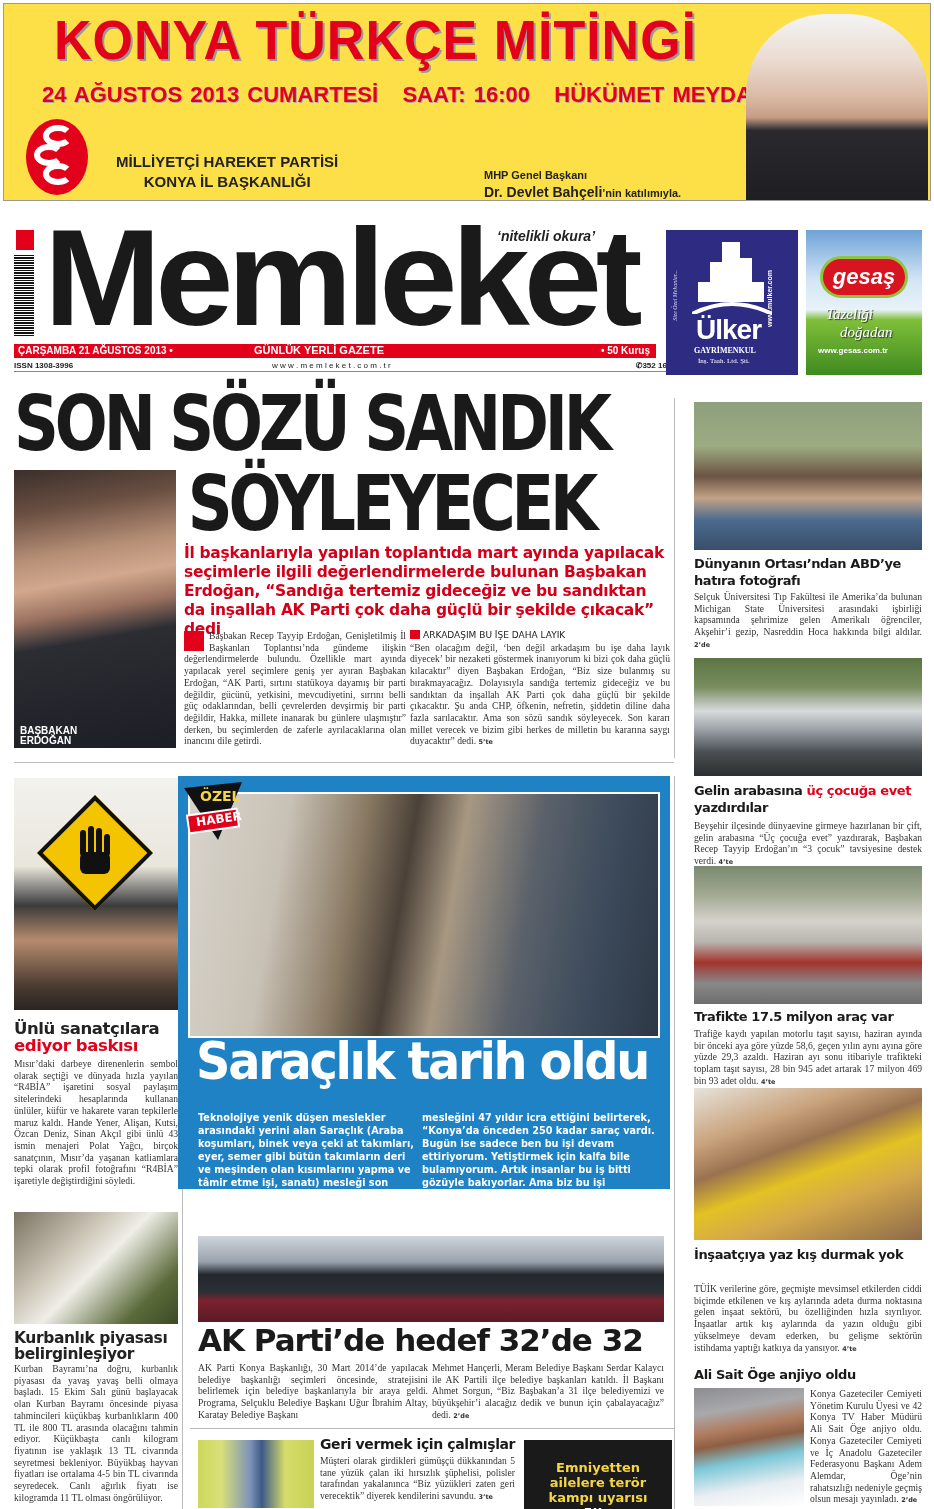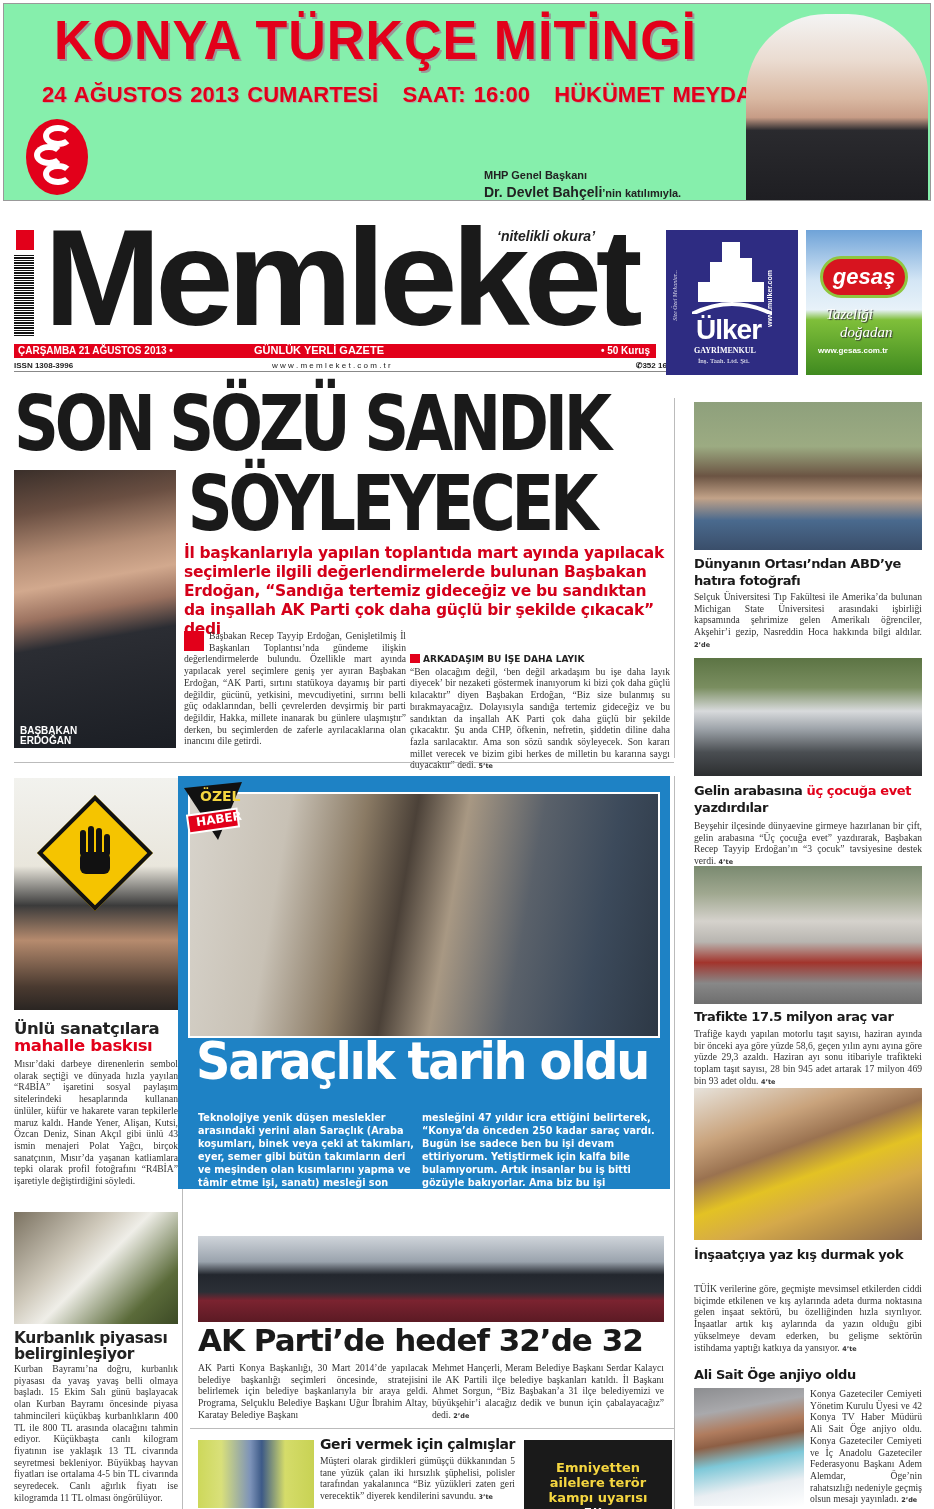--- a/index.html
+++ b/index.html
@@ -2,21 +2,21 @@
 <html><head>
 <meta charset="utf-8">
 <style>
   * { box-sizing: border-box; margin: 0; padding: 0; }
   body { width: 934px; height: 1509px; background: #fff; font-family: "Liberation Serif", serif; color: #222; position: relative; overflow: hidden; }
   .abs { position: absolute; }
   .sans { font-family: "Liberation Sans", sans-serif; }
   .dv { font-family: "DejaVu Sans", sans-serif; }
 
   
-  #banner { left: 3px; top: 3px; width: 928px; height: 198px; border: 1px solid #999; background: #86efac; overflow: hidden; }
+  #banner { left: 3px; top: 3px; width: 928px; height: 198px; border: 1px solid #999; background: #fde047; overflow: hidden; }
   #banner .title { left: 50px; top: 6px; font-family: "Liberation Sans", sans-serif; font-weight: 700; font-size: 52px; color: #e2001a; letter-spacing: 1px; transform: scaleY(1.05); text-shadow: 2px 2px 0 #999; white-space: nowrap; }
   #banner .sub { left: 38px; top: 78px; font-family: "Liberation Sans", sans-serif; font-weight: 700; font-size: 22px; color: #e2001a; white-space: nowrap; text-shadow: 1px 1px 0 #aaa; word-spacing: 2px; }
   #banner .logo { left: 22px; top: 115px; width: 62px; height: 76px; border-radius: 50%; background: #e2001a; }
   #banner .logo span { position: absolute; left: 17px; width: 30px; height: 22px; border-radius: 50%; border: 6px solid #fff; border-right-color: transparent; }
   #banner .org { left: 112px; top: 148px; font-family: "Liberation Sans", sans-serif; font-weight: 700; font-size: 15px; color: #222; text-align: center; line-height: 20px; }
   #banner .genel { left: 480px; top: 165px; font-family: "Liberation Sans", sans-serif; font-weight: 700; font-size: 11px; color: #222; }
   #banner .dr { left: 480px; top: 180px; font-family: "Liberation Sans", sans-serif; font-weight: 700; font-size: 14px; color: #222; white-space: nowrap; }
   #banner .dr small { font-size: 11px; }
   #banner .portrait { left: 742px; top: 10px; width: 182px; height: 188px; background: linear-gradient(180deg,#f4f4f4 0,#eadbd0 25%,#d9b8a2 45%,#c79c86 55%,#2a2a2e 62%,#1e1e22 100%); border-radius: 80px 80px 0 0; }
 
@@ -38,21 +38,21 @@
   #headline { left: 14px; top: 384px; font-family: "DejaVu Sans", sans-serif; font-weight: 900; font-size: 76px; line-height: 80px; color: #1a1a1a; letter-spacing: -5px; transform: scaleX(0.82); transform-origin: left top; }
   #headline .l1 { display: block; width: 820px; }
   #headline .l2 { display: block; margin-left: 212px; }
   #erdogan-photo { left: 14px; top: 470px; width: 162px; height: 278px; background: linear-gradient(170deg,#3a2f2a 0,#6a4f42 15%,#b58e76 30%,#d2a98e 40%,#9b7260 50%,#2b2d33 60%,#1b1e24 100%); }
   #erdogan-caption { left: 20px; top: 726px; color: #fff; font-family: "Liberation Sans", sans-serif; font-weight: 700; font-size: 10px; line-height: 10px; }
   #deck { left: 184px; top: 544px; width: 488px; font-family: "DejaVu Sans", sans-serif; font-weight: 700; font-size: 15.5px; line-height: 19px; color: #d4001a; letter-spacing: -0.3px; }
   .body-text { font-family: "Liberation Serif", serif; font-size: 9.6px; line-height: 11.7px; color: #333; text-align: justify; }
   #lead-col1 { left: 184px; top: 630px; width: 222px; }
   #lead-col1 .drop { float: left; width: 20px; height: 20px; background: #e2001a; margin: 1px 5px 0 0; }
   #lead-col2 { left: 410px; top: 630px; width: 260px; }
-  .subhead { font-family: "DejaVu Sans", sans-serif; font-weight: 700; font-size: 9px; color: #222; margin-top: 24px; }
+  .subhead { font-family: "DejaVu Sans", sans-serif; font-weight: 400; font-size: 9px; color: #222; }
   .subhead .sq { display: inline-block; width: 10px; height: 9px; background: #e2001a; margin-right: 3px; vertical-align: -1px; }
   .ref { font-family: "DejaVu Sans", sans-serif; font-weight: 700; font-size: 6.5px; }
 
   .vline { background: #bbb; width: 1px; }
   .hline { background: #bbb; height: 1px; }
 
   
   .rphoto { left: 694px; width: 228px; }
   .rhead { left: 694px; width: 232px; font-family: "DejaVu Sans", sans-serif; font-weight: 700; font-size: 13px; line-height: 17px; color: #1a1a1a; letter-spacing: -0.4px; }
   .rbody { left: 694px; width: 228px; }
@@ -90,20 +90,24 @@
 </head>
 <body>
 
 <div id="banner" class="abs">
   <div class="abs title">KONYA TÜRKÇE MİTİNGİ</div>
   <div class="abs sub" style="white-space:pre">24 AĞUSTOS 2013 CUMARTESİ   SAAT: 16:00   HÜKÜMET MEYDANI</div>
   <div class="abs logo">
     <span style="top:6px"></span>
     <span style="top:25px;left:8px"></span>
     <span style="top:44px"></span>
+  </div>
+  <div class="abs org">
+    <div>MİLLİYETÇİ HAREKET PARTİSİ</div>
+    <div>KONYA İL BAŞKANLIĞI</div>
   </div>
   <div class="abs genel">MHP Genel Başkanı</div>
   <div class="abs dr">
     <span>Dr. Devlet Bahçeli</span><small>’nin katılımıyla.</small>
   </div>
   <div class="abs portrait"></div>
 </div>
 
 <div id="masthead-red" class="abs"></div>
 <div id="barcode" class="abs"></div>
@@ -187,21 +191,21 @@
   <svg width="74" height="74" style="transform:rotate(-45deg)">
     <rect x="22" y="14" width="6" height="26" rx="3" fill="#111"></rect>
       <rect x="30" y="10" width="6" height="30" rx="3" fill="#111"></rect>
       <rect x="38" y="12" width="6" height="28" rx="3" fill="#111"></rect>
       <rect x="46" y="18" width="6" height="22" rx="3" fill="#111"></rect>
       <rect x="22" y="36" width="30" height="22" rx="6" fill="#111"></rect>
   </svg>
 </div>
 <div class="abs" style="left:14px;top:1020px;width:164px;font-family:'DejaVu Sans',sans-serif;font-weight:700;font-size:16.5px;line-height:17px;letter-spacing:-0.4px">
   <div>Ünlü sanatçılara</div>
-  <div class="red">mahalle baskısı</div>
+  <div class="red">ediyor baskısı</div>
 </div>
 <div class="abs body-text" style="left:14px;top:1058px;width:164px">Mısır’daki darbeye direnenlerin sembol olarak seçtiği ve dünyada hızla yayılan “R4BİA” işaretini sosyal paylaşım sitelerindeki hesaplarında kullanan ünlüler, küfür ve hakarete varan tepkilerle maruz kaldı. Hande Yener, Alişan, Kutsi, Özcan Deniz, Sinan Akçıl gibi ünlü 43 ismin menajeri Polat Yağcı, birçok sanatçının, Mısır’da yaşanan katliamlara tepki olarak profil fotoğrafını “R4BİA” işaretiyle değiştirdiğini söyledi.</div>
 <div class="abs vline" style="left:182px;top:1186px;height:323px"></div>
 
 <div id="sheep-photo" class="abs"></div>
 <div class="abs" style="left:14px;top:1330px;width:168px;font-family:'DejaVu Sans',sans-serif;font-weight:700;font-size:15.5px;line-height:16px;letter-spacing:-0.4px">Kurbanlık piyasası belirginleşiyor</div>
 <div class="abs body-text" style="left:14px;top:1363px;width:164px">Kurban Bayramı’na doğru, kurbanlık piyasası da yavaş yavaş belli olmaya başladı. 15 Ekim Salı günü başlayacak olan Kurban Bayramı öncesinde piyasa tahmincileri küçükbaş kurbanlıkların 400 TL ile 800 TL arasında olacağını tahmin ediyor. Küçükbaşta canlı kilogram fiyatının ise yaklaşık 13 TL civarında seyretmesi bekleniyor. Büyükbaş hayvan fiyatları ise ortalama 4-5 bin TL civarında seyredecek. Canlı ağırlık fiyatı ise kilogramda 11 TL olması öngörülüyor.</div>
 
 <div id="feature" class="abs"></div>
 <div id="feature-photo" class="abs"></div>

